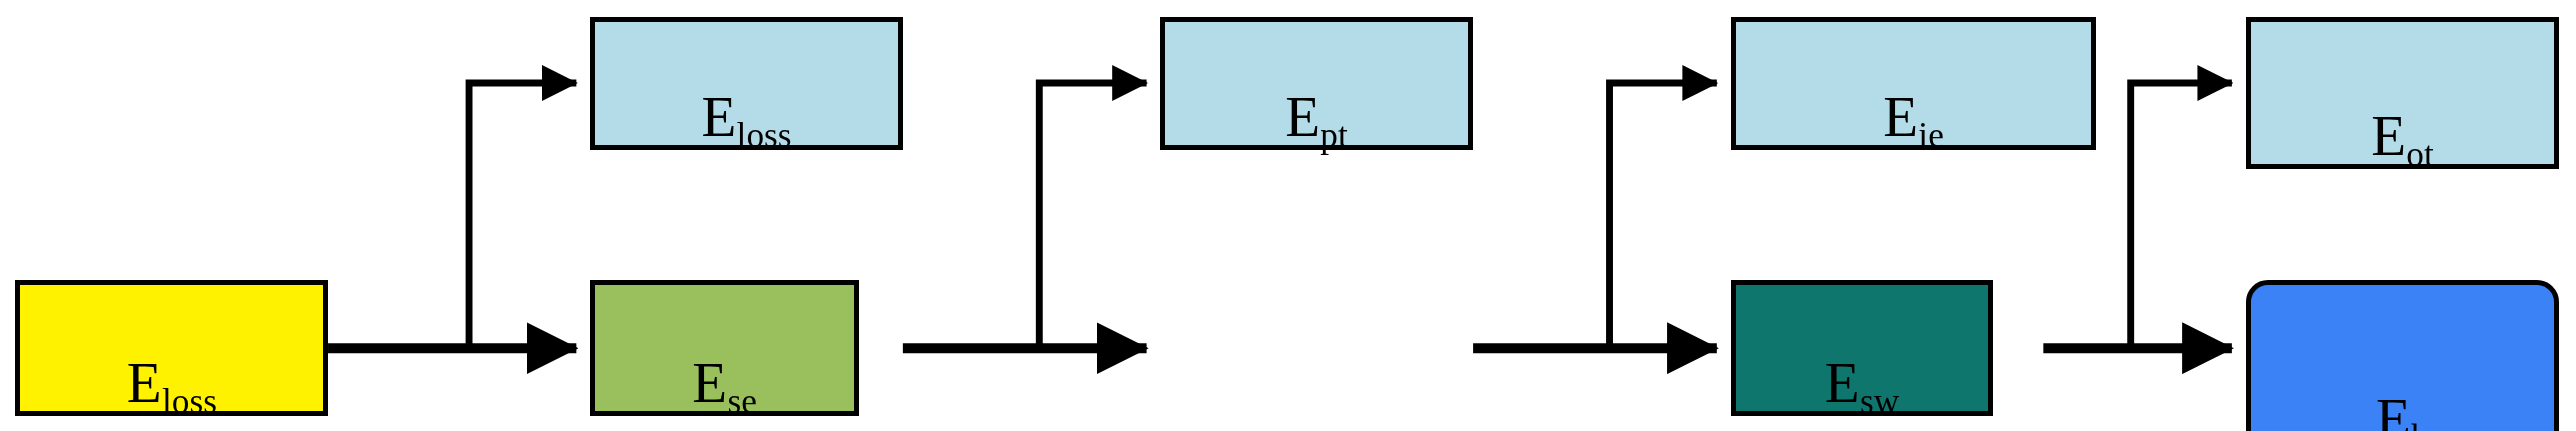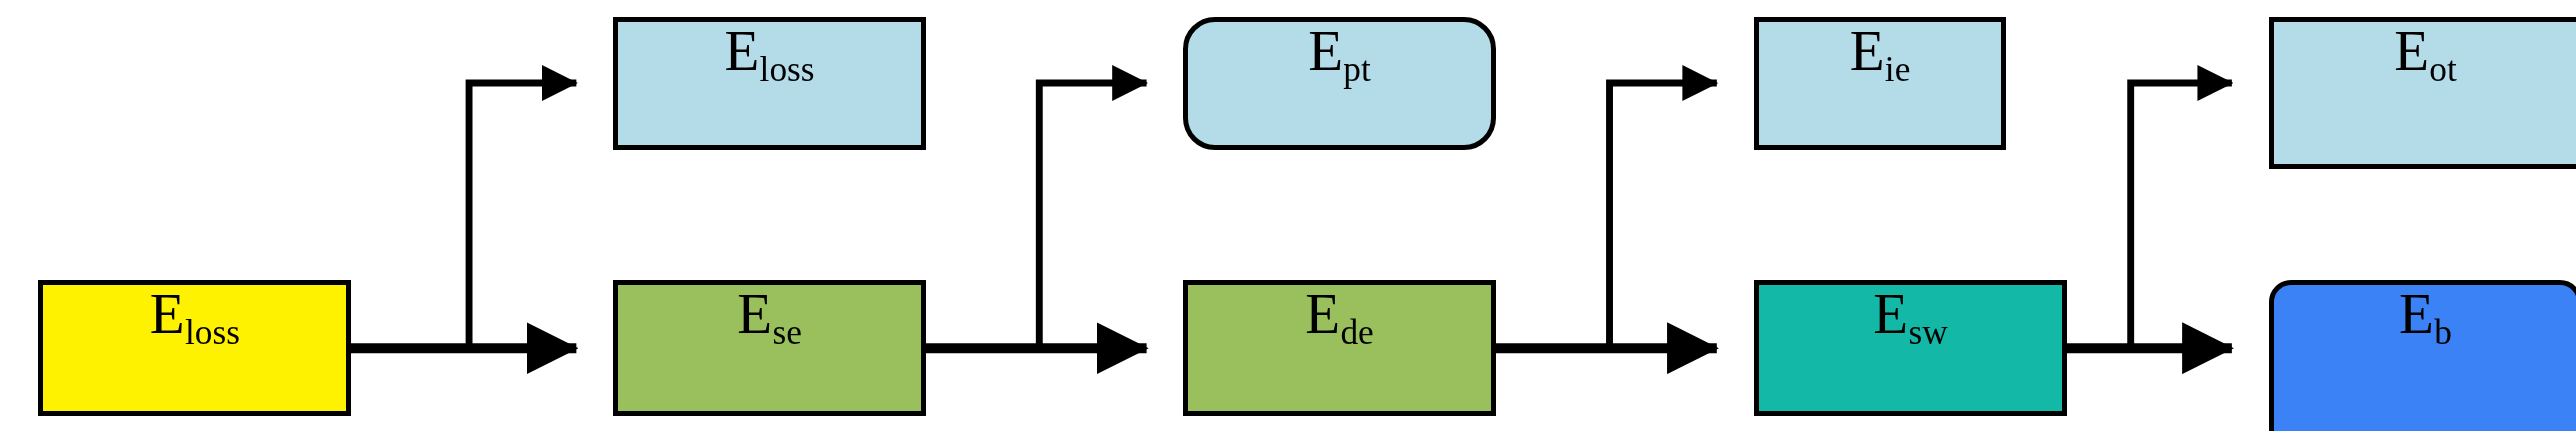--- a/index.html
+++ b/index.html
@@ -21,24 +21,23 @@
     top: 0;
     width: 2576px;
     height: 432px;
     pointer-events: none;
   }
   .node {
     position: absolute;
     box-sizing: border-box;
     border: 5.4px solid #000000;
     display: flex;
-    align-items: flex-start;
+    align-items: flex-end;
     justify-content: center;
     z-index: 3;
-    margin-left: 23px;
   }
   .node .lbl {
     display: inline-block;
     color: #000000;
     font-size: 57px;
     line-height: 1;
     white-space: nowrap;
     letter-spacing: 0.4px;
   }
   .node .lbl sub {
@@ -87,45 +86,42 @@
     </g>
     <g>
       <path d="M 2780 454 L 2780 108 L 2912 108" stroke="#000000" stroke-width="9" fill="none" marker-end="url(#ah)"></path>
     </g>
   </svg>
 
   <div class="node" style="left:15.3px; top:280px; width:313px; height:136px; background:#fff200;">
     <span class="lbl"><span>E</span><sub>loss</sub></span>
   </div>
 
-  <div class="node" style="left:590px; top:280px; width:313px; height:136px; background:#9ac05e;">
+  <div class="node" style="left:590px; top:280px; width:269px; height:136px; background:#9ac05e;">
     <span class="lbl"><span>E</span><sub>se</sub></span>
   </div>
 
-  <div class="node" style="left:1160px; top:280px; width:313px; height:136px; background:#9ac05e;">
-    <span class="lbl"><span>E</span><sub>de</sub></span>
-  </div>
 
-  <div class="node" style="left:1731px; top:280px; width:313px; height:136px; background:#14b8a6;">
+  <div class="node" style="left:1731px; top:280px; width:262px; height:136px; background:#0f766e;">
     <span class="lbl"><span>E</span><sub>sw</sub></span>
   </div>
 
   <div class="node" style="left:2246px; top:280px; width:313px; height:172px; background:#3b82f6;border-radius:22px;">
     <span class="lbl"><span>E</span><sub>b</sub></span>
   </div>
 
   <div class="node" style="left:590px; top:17px; width:313px; height:133px; background:#b4dce8;">
     <span class="lbl"><span>E</span><sub>loss</sub></span>
   </div>
 
-  <div class="node" style="left:1160px; top:17px; width:313px; height:133px; background:#b4dce8;border-radius:32px;">
+  <div class="node" style="left:1160px; top:17px; width:313px; height:133px; background:#b4dce8;">
     <span class="lbl"><span>E</span><sub>pt</sub></span>
   </div>
 
-  <div class="node" style="left:1731px; top:17px; width:252px; height:133px; background:#b4dce8;">
+  <div class="node" style="left:1731px; top:17px; width:365px; height:133px; background:#b4dce8;">
     <span class="lbl"><span>E</span><sub>ie</sub></span>
   </div>
 
   <div class="node" style="left:2246px; top:17px; width:313px; height:152px; background:#b4dce8;">
     <span class="lbl"><span>E</span><sub>ot</sub></span>
   </div>
 
 </div>
 
 

